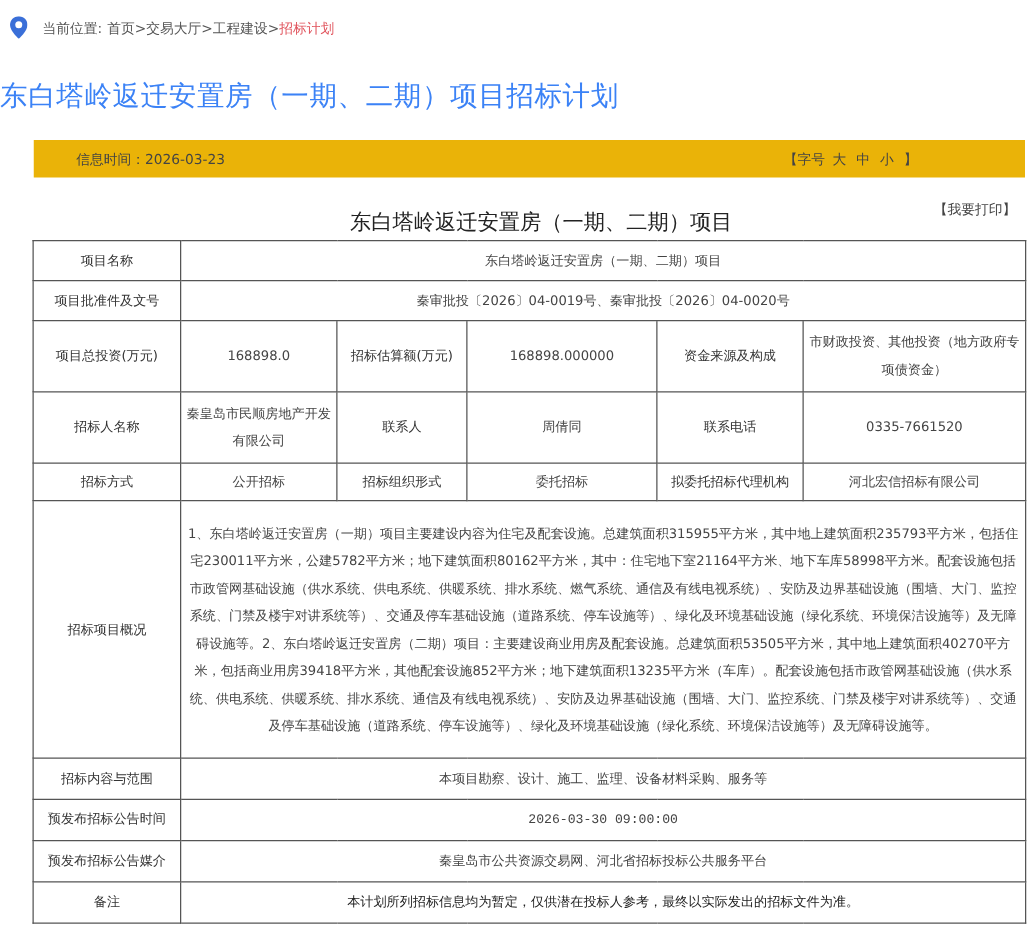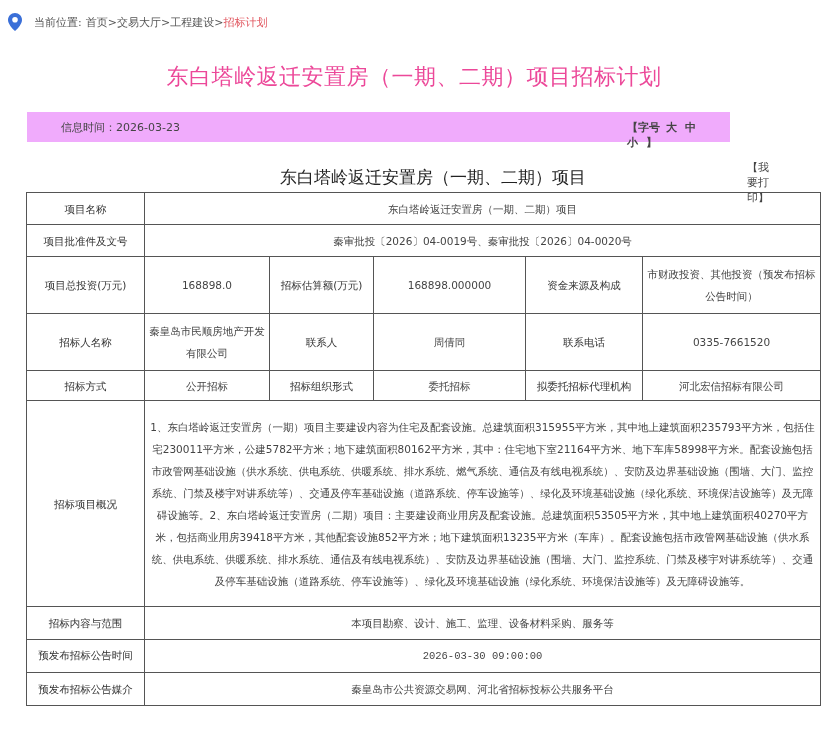--- a/index.html
+++ b/index.html
@@ -2,24 +2,24 @@
 <html><head>
 <meta charset="utf-8">
 <style>
   html, body { margin:0; padding:0; background:#ffffff; }
   body { width:828px; height:749px; position:relative; overflow:hidden;
          font-family:"DejaVu Sans","Liberation Sans",sans-serif; color:#333; }
   .crumb { position:absolute; left:8px; top:12px; height:20px; display:flex; align-items:center; font-size:11px; color:#555;text-align:right; }
   .crumb .pin { width:14px; height:18px; margin-right:12px; display:inline-block; }
   .crumb .cur { color:#e0535c; }
   .crumb span { white-space:nowrap; }
-  .page-title { position:absolute; left:0; top:62px; width:828px; text-align:center; font-size:22px; color:#ec4899; letter-spacing:0.5px; }
-  .info-bar { position:absolute; left:27px; top:112px; width:703px; height:30px; background:#f0abfc; font-size:11px; color:#444; }
+  .page-title { position:absolute; left:0; top:62px; width:828px; font-size:22px; color:#3b82f6; letter-spacing:0.5px; }
+  .info-bar { position:absolute; left:27px; top:112px; width:793px; height:30px; background:#eab308; font-size:11px; color:#444; }
   .info-bar .time { position:absolute; left:34px; top:8px; }
-  .info-bar .fontsize { position:absolute; left:600px; top:8px;font-weight:bold; }
+  .info-bar .fontsize { position:absolute; left:600px; top:8px; }
   .info-bar .fontsize span { margin-right:8px; cursor:pointer; }
   .info-bar .print { position:absolute; left:720px; top:8px; cursor:pointer;margin-top:40px; }
   .sub-title { position:absolute; left:0; top:166px; width:866px; text-align:center; font-size:17px; color:#222; }
   table.plan { position:absolute; left:26px; top:192px; width:794px; border-collapse:collapse; table-layout:fixed; font-size:10.5px; color:#444; }
   table.plan td { border:1px solid #555; text-align:center; vertical-align:middle; padding:0 4px; line-height:22px; }
   table.plan td.lbl { color:#333; }
   .r1 td { height:31px; }
   .r2 td { height:31px; }
   .r3 td { height:56px; }
   .r4 td { height:56px; }
@@ -79,21 +79,21 @@
   <tr class="r2">
     <td class="lbl">项目批准件及文号</td>
     <td colspan="5">秦审批投〔2026〕04-0019号、秦审批投〔2026〕04-0020号</td>
   </tr>
   <tr class="r3">
     <td class="lbl">项目总投资(万元)</td>
     <td>168898.0</td>
     <td class="lbl">招标估算额(万元)</td>
     <td>168898.000000</td>
     <td class="lbl">资金来源及构成</td>
-    <td>市财政投资、其他投资（预发布招标公告时间）</td>
+    <td>市财政投资、其他投资（地方政府专项债资金）</td>
   </tr>
   <tr class="r4">
     <td class="lbl">招标人名称</td>
     <td>秦皇岛市民顺房地产开发有限公司</td>
     <td class="lbl">联系人</td>
     <td>周倩同</td>
     <td class="lbl">联系电话</td>
     <td>0335-7661520</td>
   </tr>
   <tr class="r5">
@@ -113,14 +113,18 @@
     <td colspan="5">本项目勘察、设计、施工、监理、设备材料采购、服务等</td>
   </tr>
   <tr class="r8">
     <td class="lbl">预发布招标公告时间</td>
     <td colspan="5">2026-03-30 09:00:00</td>
   </tr>
   <tr class="r9">
     <td class="lbl">预发布招标公告媒介</td>
     <td colspan="5">秦皇岛市公共资源交易网、河北省招标投标公共服务平台</td>
   </tr>
+  <tr class="r10">
+    <td class="lbl">备注</td>
+    <td colspan="5" class="remark">本计划所列招标信息均为暂定，仅供潜在投标人参考，最终以实际发出的招标文件为准。</td>
+  </tr>
 </tbody>
   </table>
 
 </body></html>

